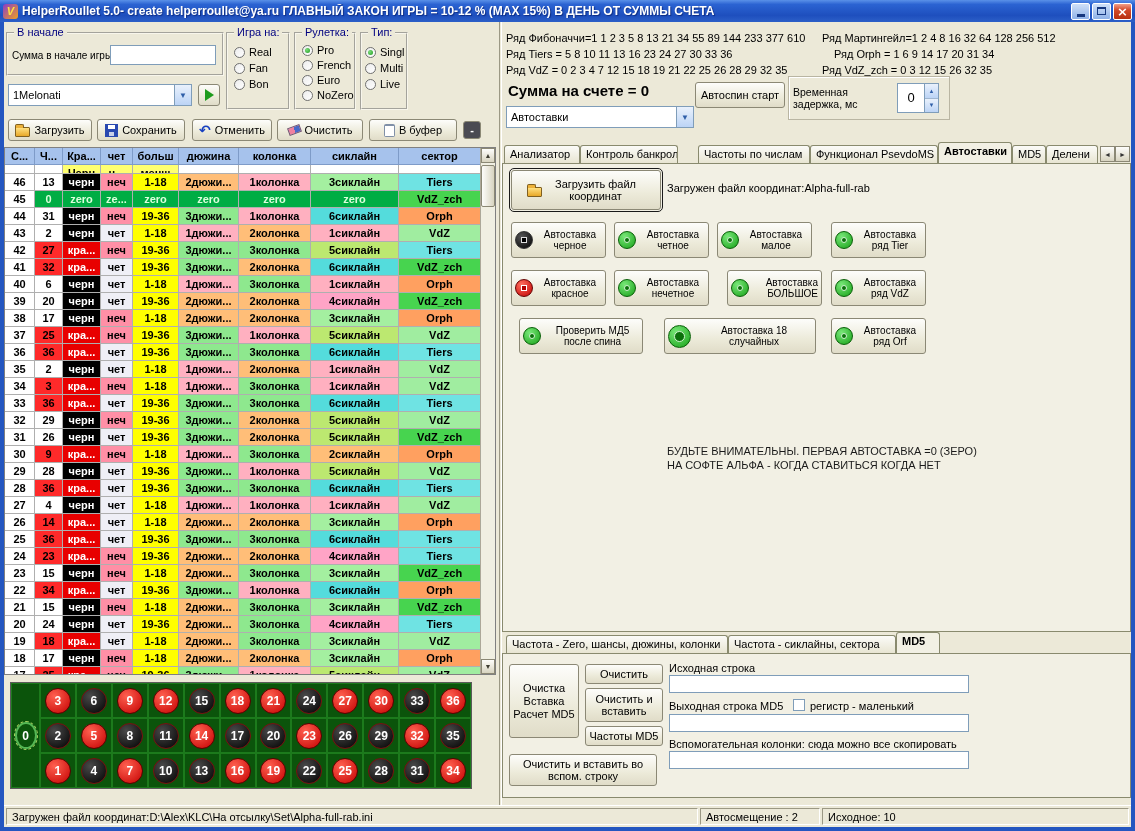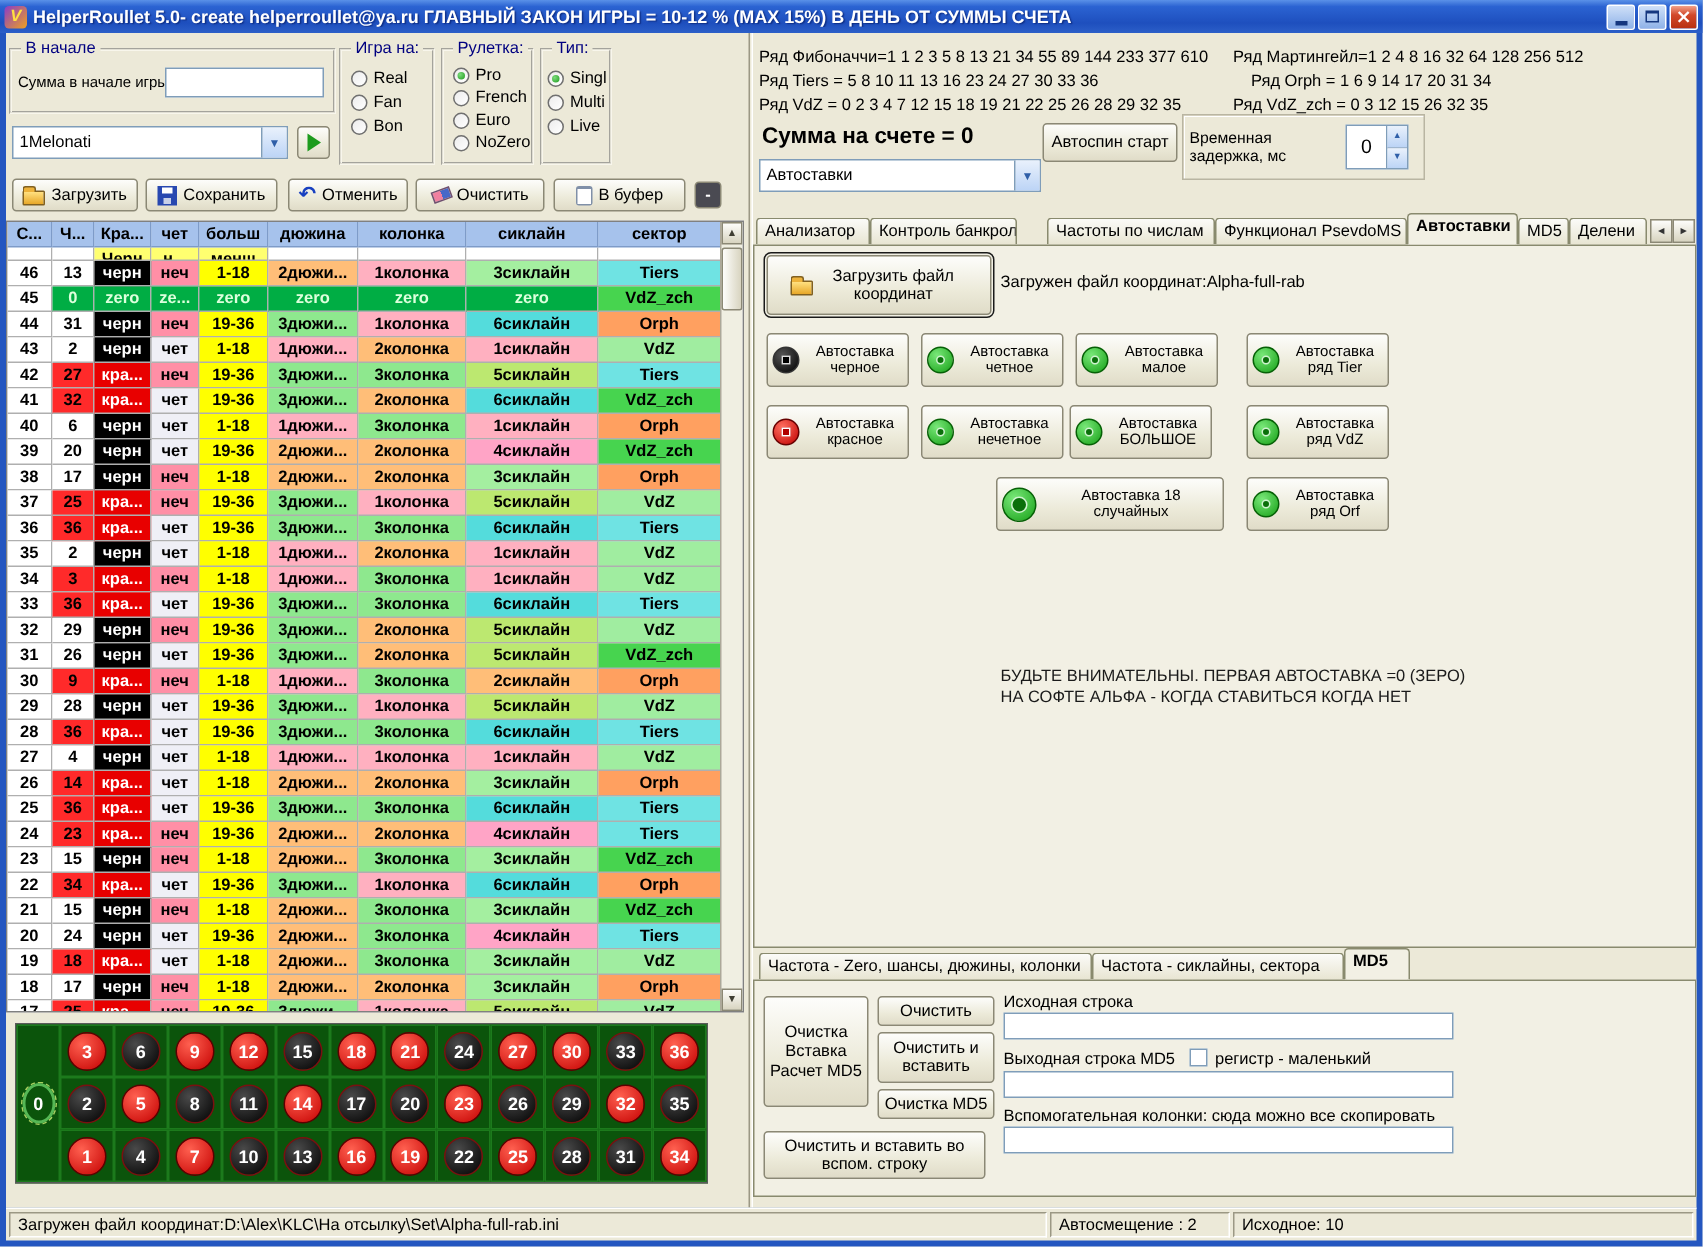--- a/index.html
+++ b/index.html
@@ -788,29 +788,33 @@
         </button>
 
         <button class="btn bet-btn" style="left:8px;top:106px;width:95px;height:36px;">
           <span class="bet-icon bi-red"></span>
             <span>Автоставка красное</span>
         </button>
         <button class="btn bet-btn" style="left:111px;top:106px;width:95px;height:36px;">
           <span class="bet-icon bi-green"></span>
             <span>Автоставка нечетное</span>
         </button>
-        <button class="btn bet-btn" style="left:210px;top:106px;width:95px;height:36px;">
+        <button class="btn bet-btn" style="left:224px;top:106px;width:95px;height:36px;text-align:right;">
           <span class="bet-icon bi-green"></span>
             <span>Автоставка БОЛЬШОЕ</span>
         </button>
         <button class="btn bet-btn" style="left:328px;top:106px;width:95px;height:36px;">
           <span class="bet-icon bi-green"></span>
             <span>Автоставка ряд VdZ</span>
         </button>
 
+        <button class="btn bet-btn" style="left:16px;top:154px;width:124px;height:36px;">
+          <span class="bet-icon bi-green"></span>
+            <span>Проверить МД5 после спина</span>
+        </button>
         <button class="btn bet-btn" style="left:161px;top:154px;width:152px;height:36px;">
           <span class="bet-icon bi-green bi-big"></span>
             <span>Автоставка 18 случайных</span>
         </button>
         <button class="btn bet-btn" style="left:328px;top:154px;width:95px;height:36px;">
           <span class="bet-icon bi-green"></span>
             <span>Автоставка ряд Orf</span>
         </button>
 
         <div class="warning" style="left:164px;top:280px;">БУДЬТЕ ВНИМАТЕЛЬНЫ. ПЕРВАЯ АВТОСТАВКА =0 (ЗЕРО)</div>
@@ -820,21 +824,21 @@
       <div class="tabstrip" style="left:0;top:610px;width:629px;">
         <div class="tab" style="left:4px;width:222px;">Частота - Zero, шансы, дюжины, колонки</div>
         <div class="tab" style="left:226px;width:168px;">Частота - сиклайны, сектора</div>
         <div class="tab active" style="left:394px;width:44px;">MD5</div>
       </div>
 
       <div class="panel" style="left:0;top:631px;width:629px;height:145px;">
         <button class="btn" style="left:6px;top:10px;width:70px;height:74px;padding:2px;white-space:normal;line-height:13px;font-size:11px;">Очистка Вставка Расчет MD5</button>
         <button class="btn" style="left:82px;top:10px;width:78px;height:20px;">Очистить</button>
         <button class="btn" style="left:82px;top:34px;width:78px;height:34px;padding:2px;white-space:normal;line-height:12px;">Очистить и вставить</button>
-        <button class="btn" style="left:82px;top:72px;width:78px;height:20px;">Очистка MD5</button>
+        <button class="btn" style="left:82px;top:72px;width:78px;height:20px;">Частоты MD5</button>
 
         <div class="md5-label" style="left:166px;top:8px;">Исходная строка</div>
         <input class="txt" style="left: 166px; top: 21px; width: 300px; height: 18px;" value="">
 
         <div class="md5-label" style="left:166px;top:46px;">Выходная строка MD5</div>
         <span class="chk" style="position:absolute;left:290px;top:45px;"></span>
         <div class="md5-label" style="left:307px;top:46px;">регистр  - маленький</div>
         <input class="txt" style="left: 166px; top: 60px; width: 300px; height: 18px;" value="">
 
         <div class="md5-label" style="left:166px;top:84px;">Вспомогательная колонки: сюда можно все скопировать</div>

